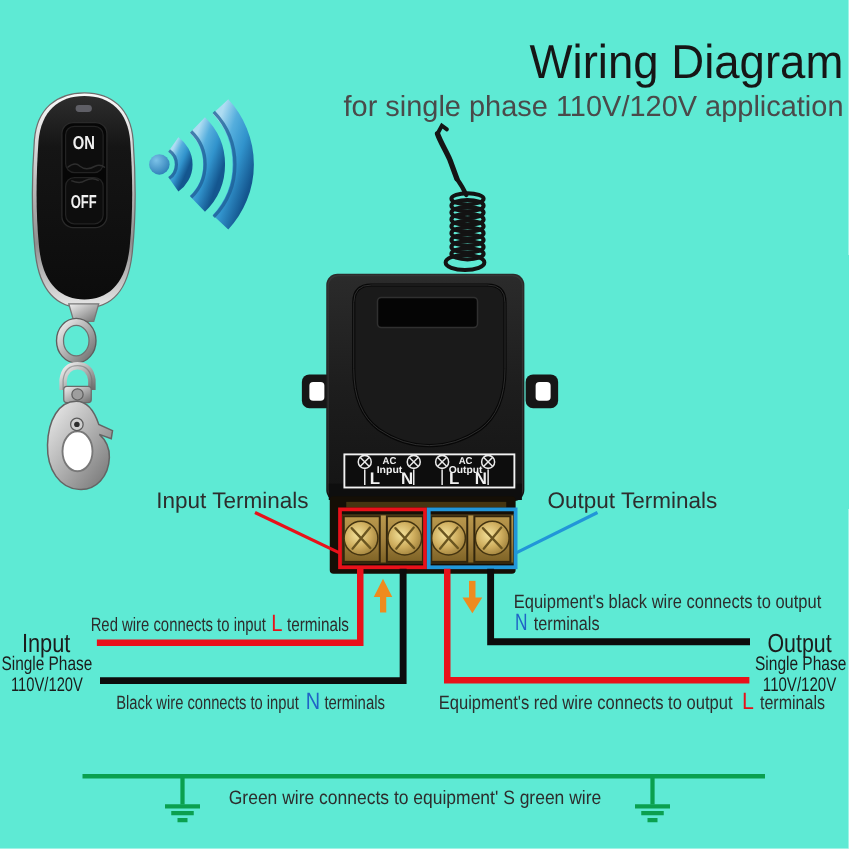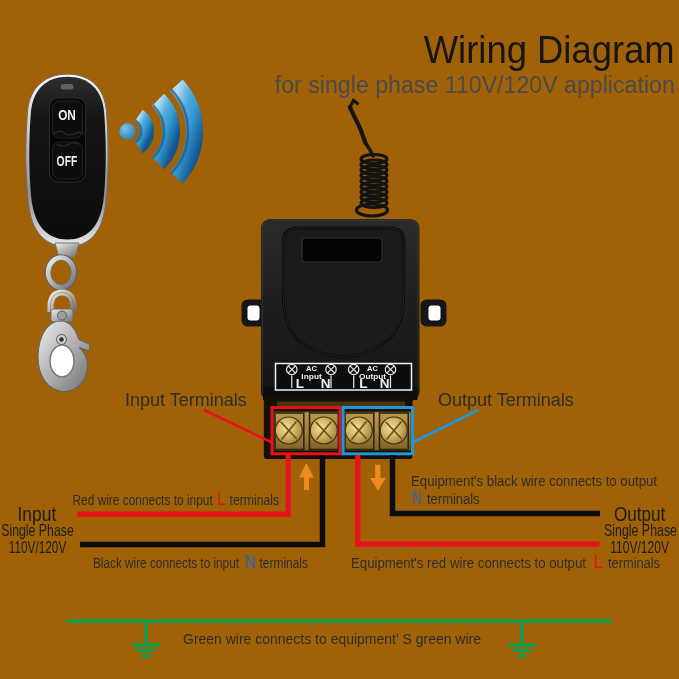--- a/index.html
+++ b/index.html
@@ -1,16 +1,16 @@
 <!DOCTYPE html>
 <html><head>
 <meta charset="utf-8">
 <style>
 html,body{margin:0;padding:0;background:#fff;}
-#page{position:relative;width:679px;height:679px;background:#a16207;overflow:hidden;
+#page{position:relative;width:679px;height:679px;background:#5eead4;overflow:hidden;
 font-family:"Liberation Sans", sans-serif;}
 svg{position:absolute;left:0;top:0;}
 text{font-family:"Liberation Sans", sans-serif;}
 </style>
 </head>
 <body>
 <div id="page">
 <svg width="679" height="679" viewBox="0 0 679 679">
 <defs>
   <linearGradient id="chrome" x1="0" y1="0" x2="0" y2="1">

